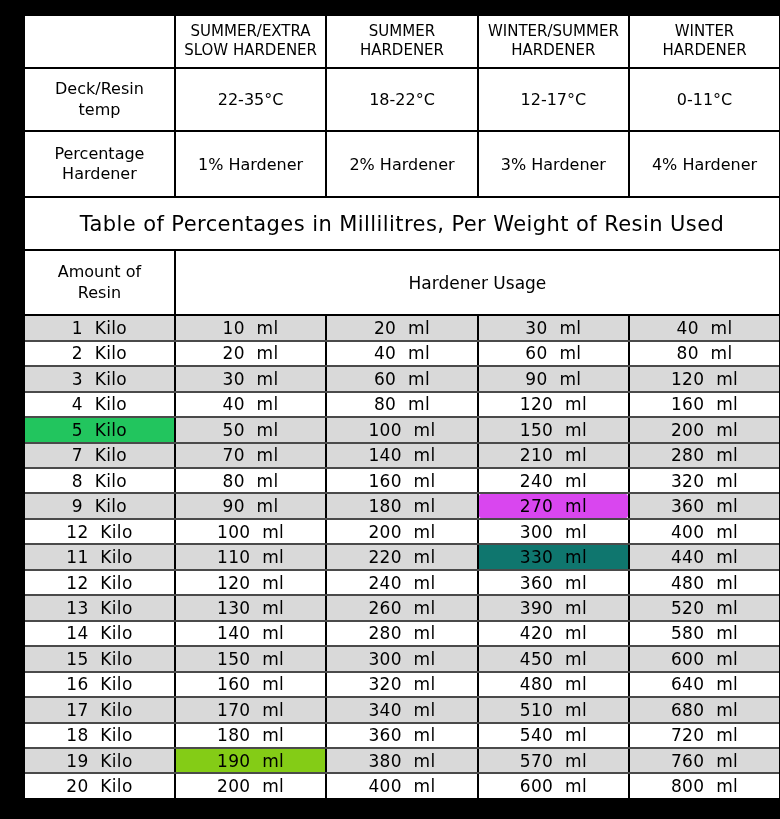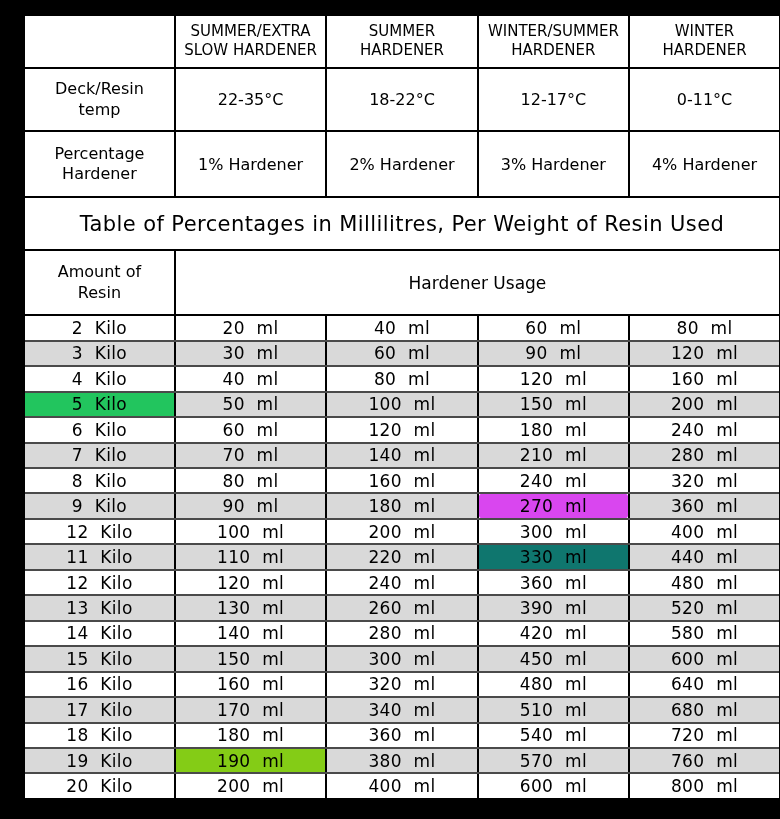--- a/index.html
+++ b/index.html
@@ -113,20 +113,27 @@
         <td colspan="5">Table of Percentages in Millilitres, Per Weight of Resin Used</td>
       </tr>
       <tr class="row-usage">
         <td class="label">Amount of
 Resin</td>
         <td colspan="4" class="usage-span">Hardener Usage</td>
       </tr>
     </tbody>
     <tbody class="data">
         <tr>
+          <td style="background: rgb(217, 217, 217);">1 Kilo</td>
+          <td style="background: rgb(217, 217, 217);">10 ml</td>
+          <td style="background: rgb(217, 217, 217);">20 ml</td>
+          <td style="background: rgb(217, 217, 217);">30 ml</td>
+          <td style="background: rgb(217, 217, 217);">40 ml</td>
+        </tr>
+        <tr>
           <td>2 Kilo</td>
           <td>20 ml</td>
           <td>40 ml</td>
           <td>60 ml</td>
           <td>80 ml</td>
         </tr>
         <tr>
           <td style="background: rgb(217, 217, 217);">3 Kilo</td>
           <td style="background: rgb(217, 217, 217);">30 ml</td>
           <td style="background: rgb(217, 217, 217);">60 ml</td>
@@ -141,27 +148,20 @@
           <td>160 ml</td>
         </tr>
         <tr>
           <td style="background: #22c55e; margin-top: 44px;">5 Kilo</td>
           <td style="background: rgb(217, 217, 217);">50 ml</td>
           <td style="background: rgb(217, 217, 217);">100 ml</td>
           <td style="background: rgb(217, 217, 217);">150 ml</td>
           <td style="background: rgb(217, 217, 217);">200 ml</td>
         </tr>
         <tr>
-          <td>6 Kilo</td>
-          <td>60 ml</td>
-          <td>120 ml</td>
-          <td>180 ml</td>
-          <td>240 ml</td>
-        </tr>
-        <tr>
           <td style="background: rgb(217, 217, 217);">7 Kilo</td>
           <td style="background: rgb(217, 217, 217);">70 ml</td>
           <td style="background: rgb(217, 217, 217);">140 ml</td>
           <td style="background: rgb(217, 217, 217);">210 ml</td>
           <td style="background: rgb(217, 217, 217);">280 ml</td>
         </tr>
         <tr>
           <td>8 Kilo</td>
           <td>80 ml</td>
           <td>160 ml</td>

